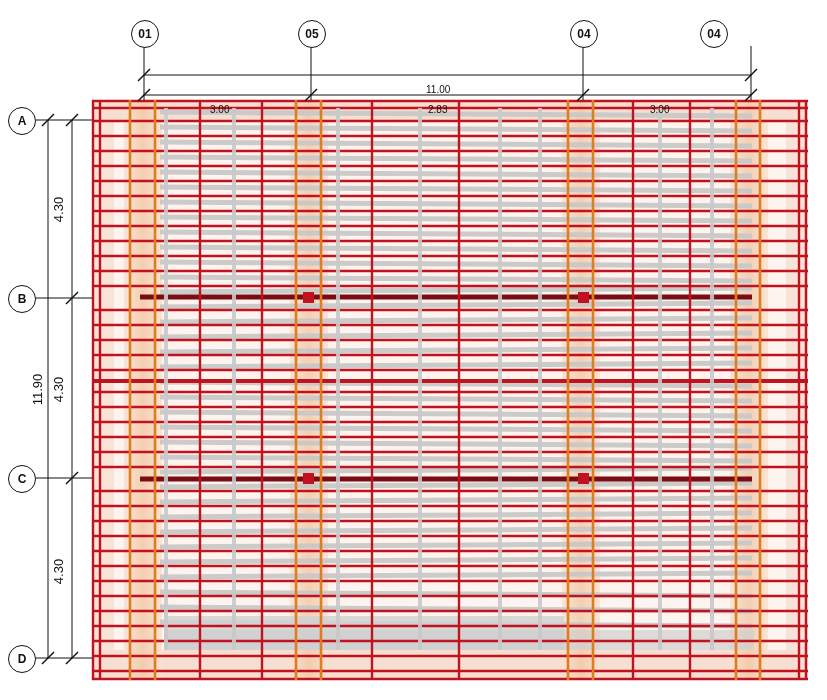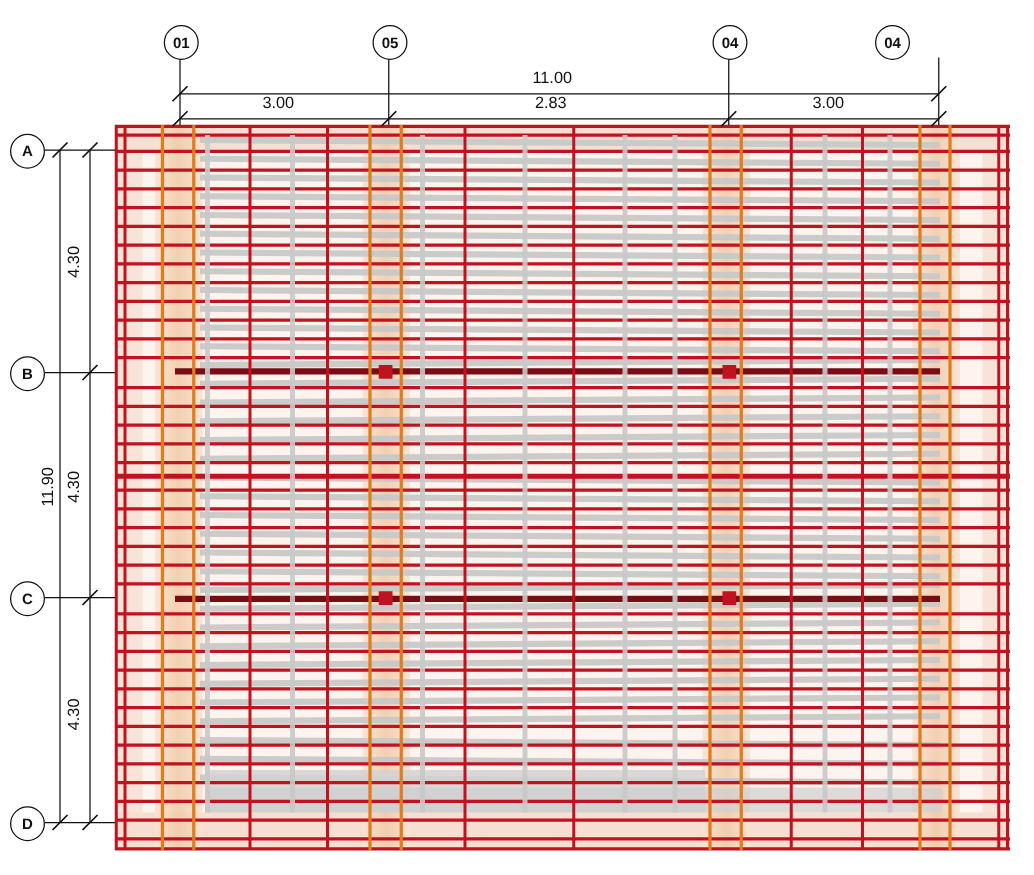--- a/index.html
+++ b/index.html
@@ -1,18 +1,18 @@
 <!DOCTYPE html>
 <html><head>
 <meta charset="utf-8">
 <style>
   html,body{margin:0;padding:0;background:#ffffff;}
   body{width:827px;height:700px;overflow:hidden;font-family:"Liberation Sans",sans-serif;}
   #stage{position:relative;width:665px;height:700px;}
-  .dimtxt{position:absolute;font-size:13px;color:#111;white-space:nowrap;}
+  .dimtxt{position:absolute;font-size:10px;color:#111;white-space:nowrap;margin-top:30px;}
   .vtxt{position:absolute;font-size:13px;color:#111;white-space:nowrap;transform-origin:center center;}
   .gridcircle{position:absolute;width:26px;height:26px;border:1.4px solid #111;border-radius:50%;
               display:flex;align-items:center;justify-content:center;font-size:12px;font-weight:bold;color:#111;background:#fff;}
   svg{position:absolute;left:0;top:0;}
 </style>
 </head>
 <body>
 
 <div id="stage">
 

